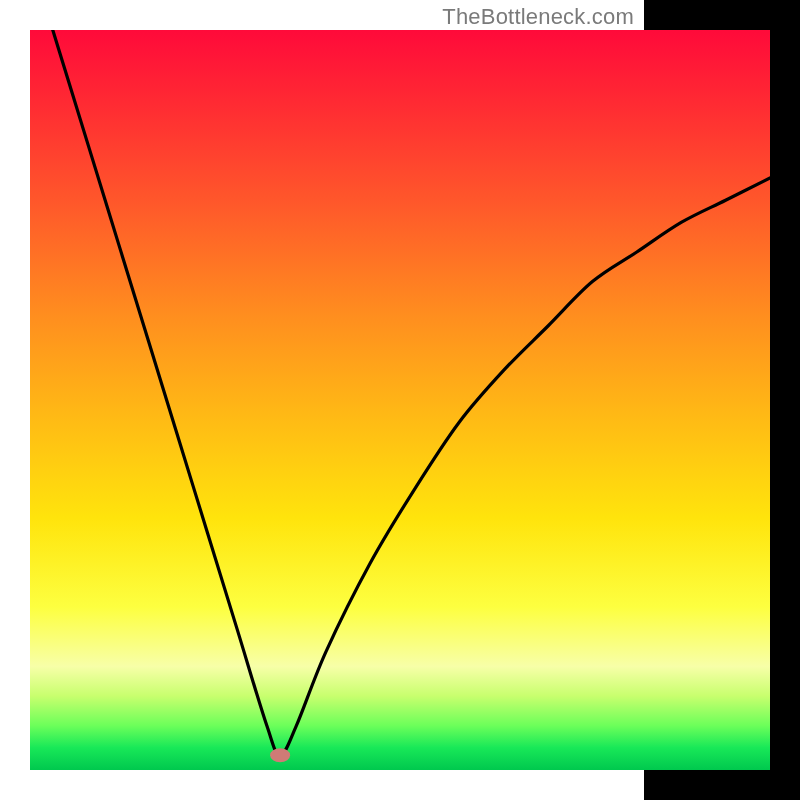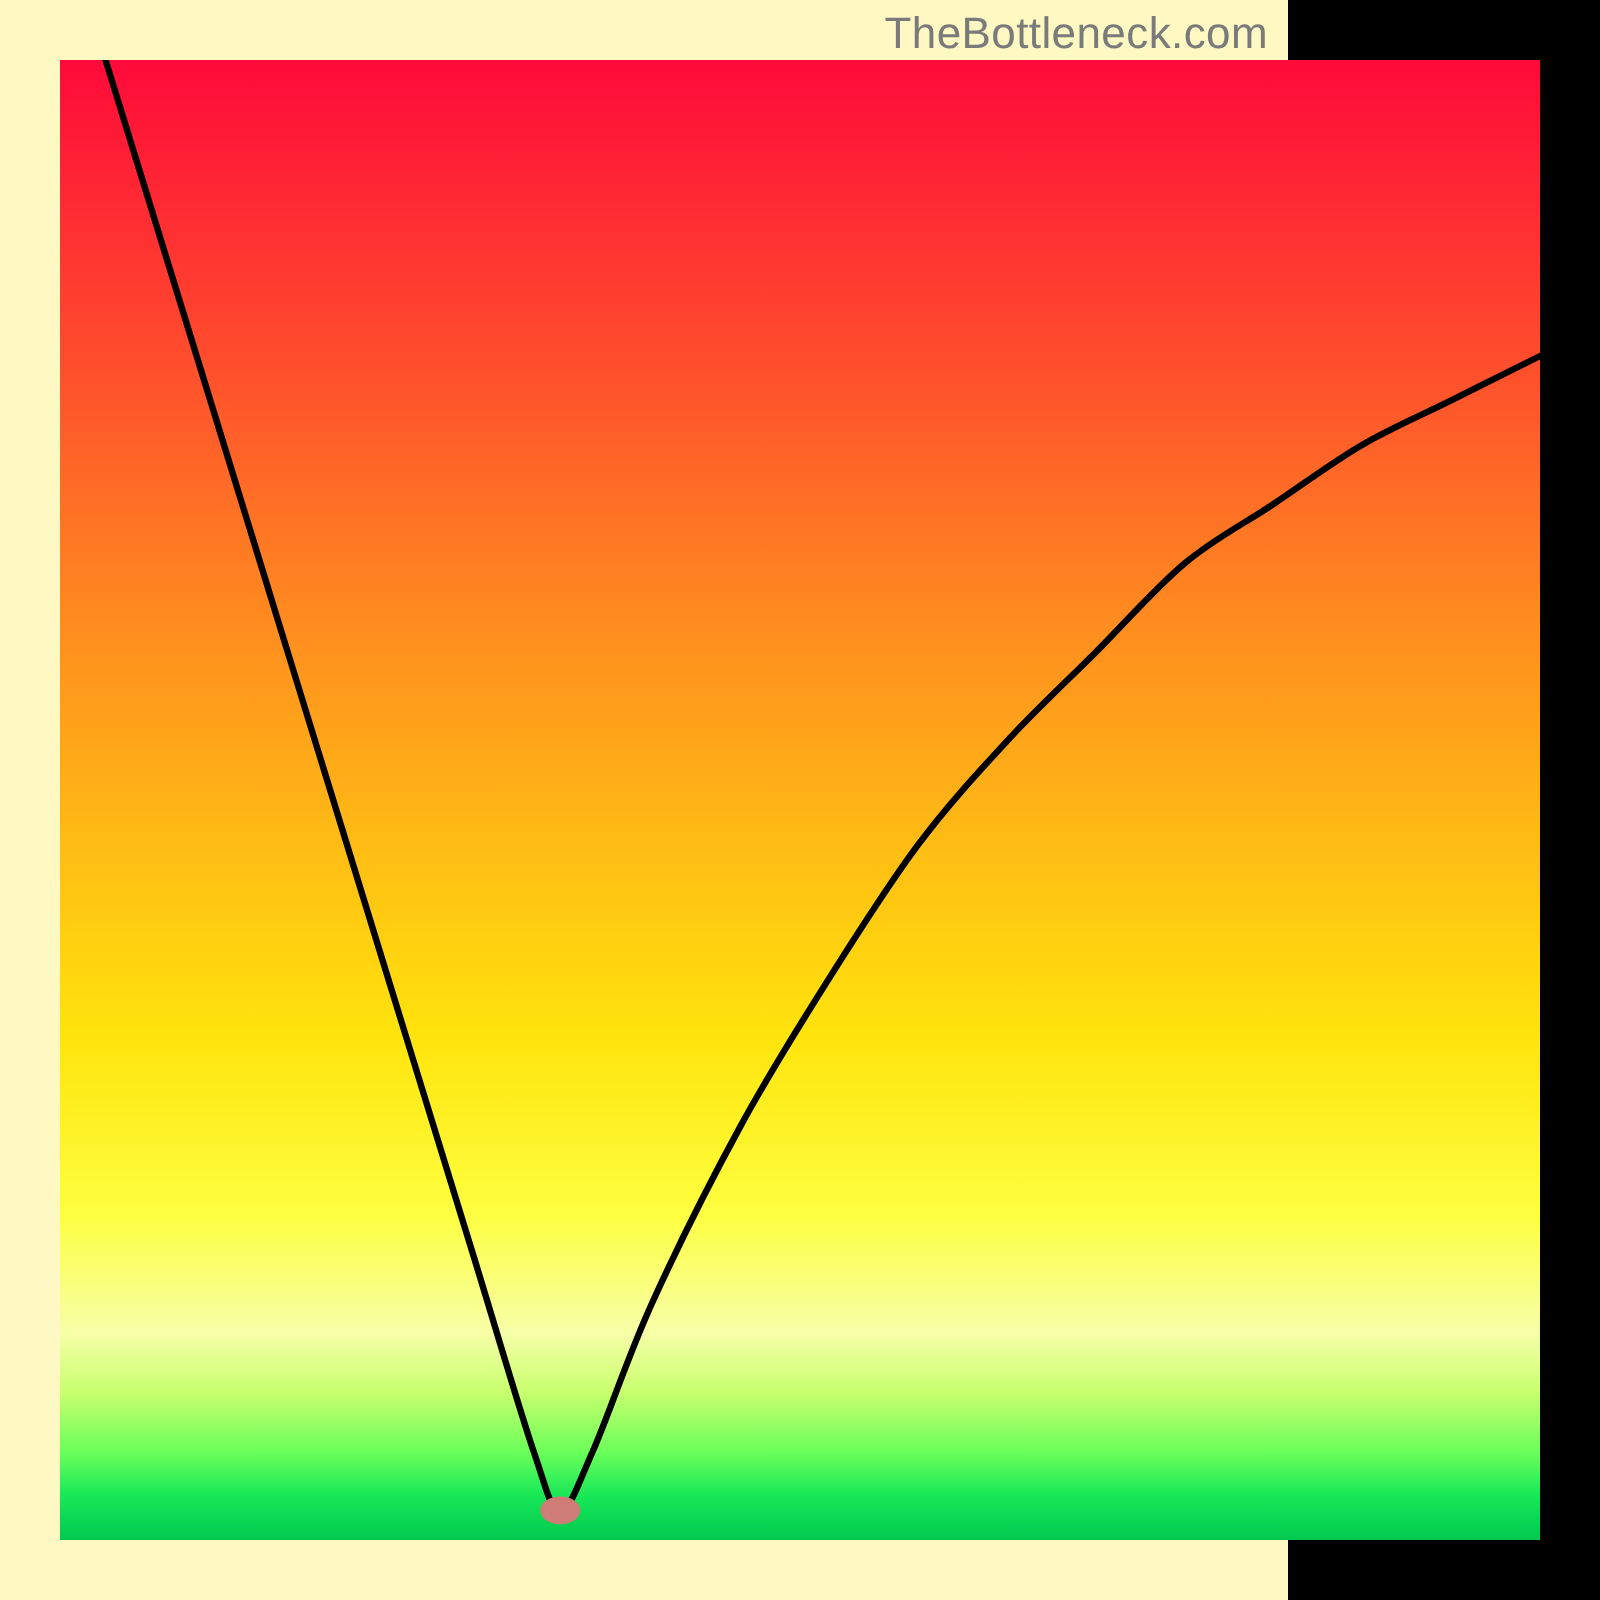--- a/index.html
+++ b/index.html
@@ -8,21 +8,21 @@
     width: 800px;
     height: 800px;
     background: #000;
     overflow: hidden;
     font-family: Arial, Helvetica, sans-serif;
   }
   .frame {
     position: relative;
     width: 644px;
     height: 800px;
-    background: #fef9c3;
+    background: #ffffff;
   }
   .plot-area {
     position: absolute;
     left: 30px;
     top: 30px;
     width: 740px;
     height: 740px;
     overflow: hidden;
   }
   .gradient-bg {

